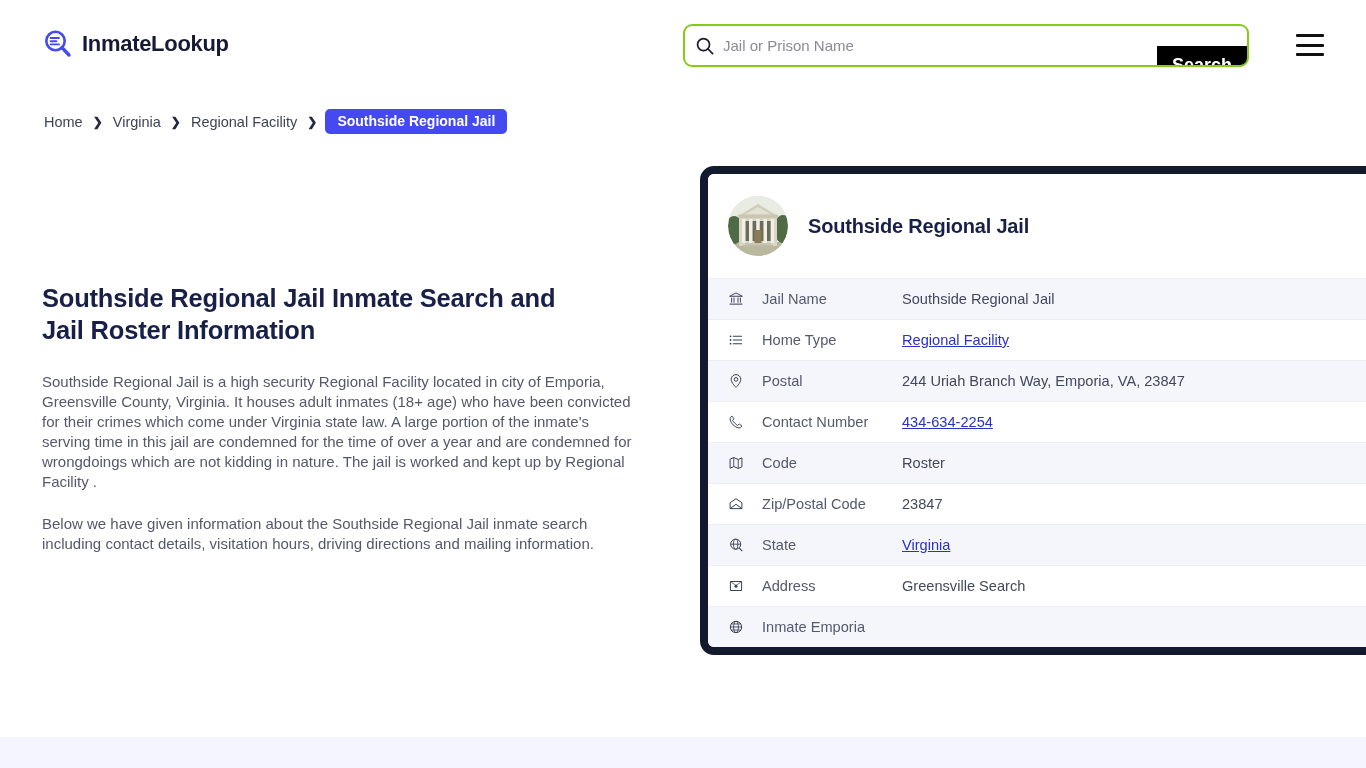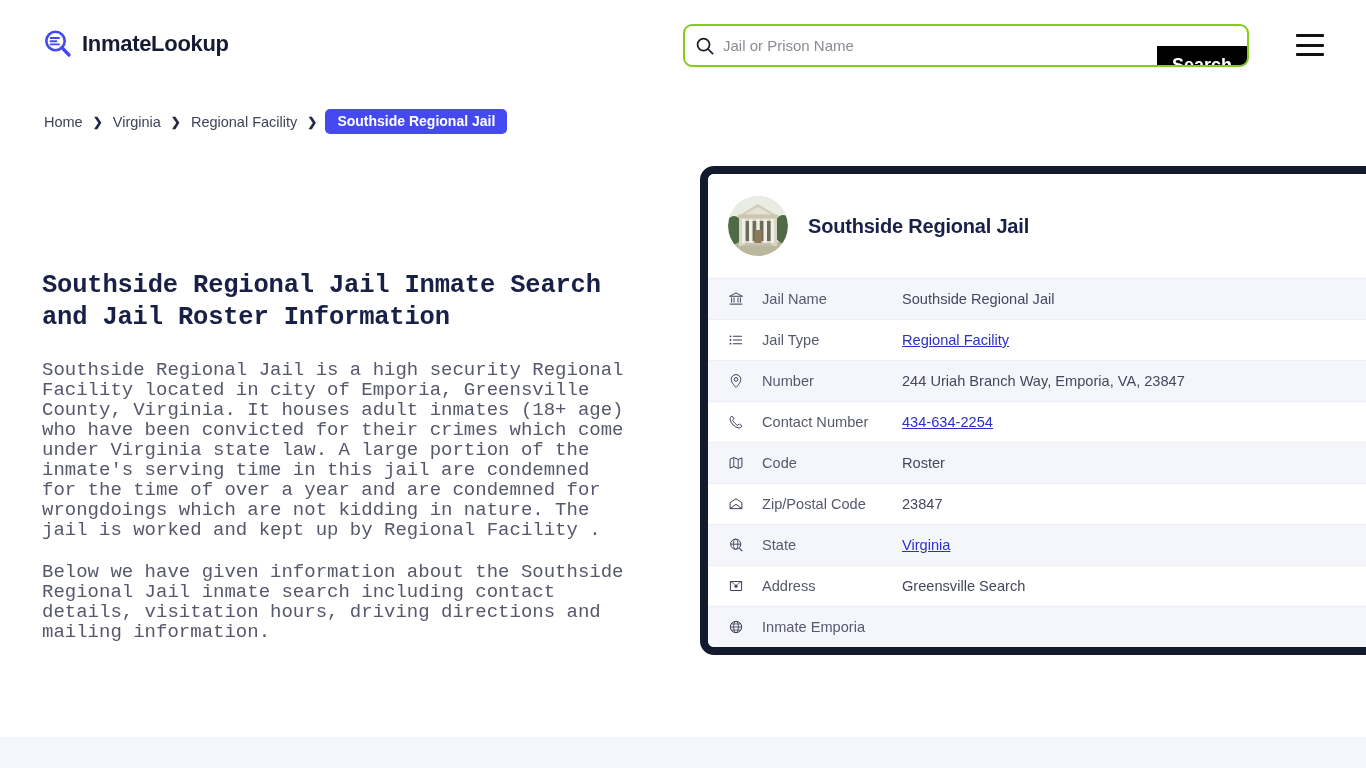--- a/index.html
+++ b/index.html
@@ -81,28 +81,28 @@
     color: #242842; font-weight: 700; font-size: 12px;
     margin: 0 8px; line-height: 1;
   }
   .crumb-current {
     background: #4449f0; color: #fff; font-weight: 700;
     padding: 4px 12px 5px; border-radius: 5px;
     white-space: nowrap; font-size: 14px;
   }
 
   
-  .left-col { position: absolute; left: 42px; top: 270px; width: 600px; font-family: Liberation Mono, monospace; }
+  .left-col { position: absolute; left: 42px; top: 282px; width: 600px; }
   .page-title {
     margin: 0; font-size: 25.5px; line-height: 32px;
     font-weight: 700; color: #192048; letter-spacing: -0.2px;
     max-width: 560px;
   }
   .body-text {
-    margin: 26px 0 0 0; font-size: 19px; line-height: 20px;
+    margin: 26px 0 0 0; font-size: 15px; line-height: 20px;
     color: #56586b; max-width: 592px;
   }
   .body-text.second { margin-top: 22px; }
 
   
   .info-card {
     position: absolute; left: 700px; top: 166px;
     width: 700px;           
     border: 8px solid #131a2e;
     border-radius: 14px;
@@ -277,33 +277,33 @@
             <svg viewBox="0 0 20 20" width="16" height="16">
               <circle cx="3.2" cy="5.4" r="1.1" fill="#3b3f55"></circle>
               <circle cx="3.2" cy="10" r="1.1" fill="#3b3f55"></circle>
               <circle cx="3.2" cy="14.6" r="1.1" fill="#3b3f55"></circle>
               <line x1="6.6" y1="5.4" x2="17" y2="5.4" stroke="#3b3f55" stroke-width="1.3" stroke-linecap="round"></line>
               <line x1="6.6" y1="10" x2="17" y2="10" stroke="#3b3f55" stroke-width="1.3" stroke-linecap="round"></line>
               <line x1="6.6" y1="14.6" x2="17" y2="14.6" stroke="#3b3f55" stroke-width="1.3" stroke-linecap="round"></line>
             </svg>
           </span>
           <span class="row-label-box">
-            <span class="row-label">Jail Type</span>
+            <span class="row-label">Home Type</span>
           </span>
           <span class="row-value"><a>Regional Facility</a></span>
         </div>
         <div class="info-row alt">
           <span class="row-icon">
             <svg viewBox="0 0 20 20" width="16" height="16">
               <path d="M10 18 C10 18 16 12.2 16 8 A6 6 0 0 0 4 8 C4 12.2 10 18 10 18 Z" fill="none" stroke="#3b3f55" stroke-width="1.25"></path>
               <circle cx="10" cy="8" r="2.3" fill="none" stroke="#3b3f55" stroke-width="1.25"></circle>
             </svg>
           </span>
           <span class="row-label-box">
-            <span class="row-label">Number</span>
+            <span class="row-label">Postal</span>
           </span>
           <span class="row-value">244 Uriah Branch Way, Emporia, VA, 23847</span>
         </div>
         <div class="info-row plain">
           <span class="row-icon">
             <svg viewBox="0 0 20 20" width="16" height="16">
               <path d="M5 2.6 C3.2 3.4 2.2 5.2 2.8 7.6 C3.9 12 8 16.1 12.4 17.2 C14.8 17.8 16.6 16.8 17.4 15 L14.2 12.6 L11.9 14.2 C9.9 13.1 6.9 10.1 5.8 8.1 L7.4 5.8 Z" fill="none" stroke="#3b3f55" stroke-width="1.25" stroke-linejoin="round"></path>
             </svg>
           </span>
           <span class="row-label-box">

